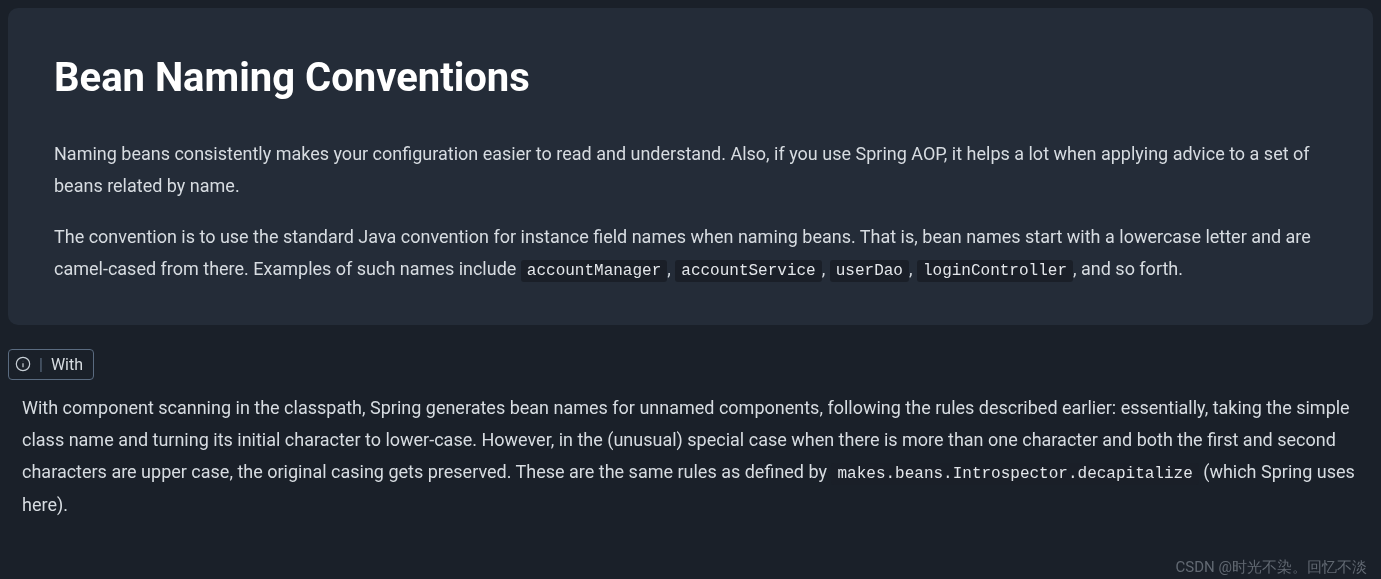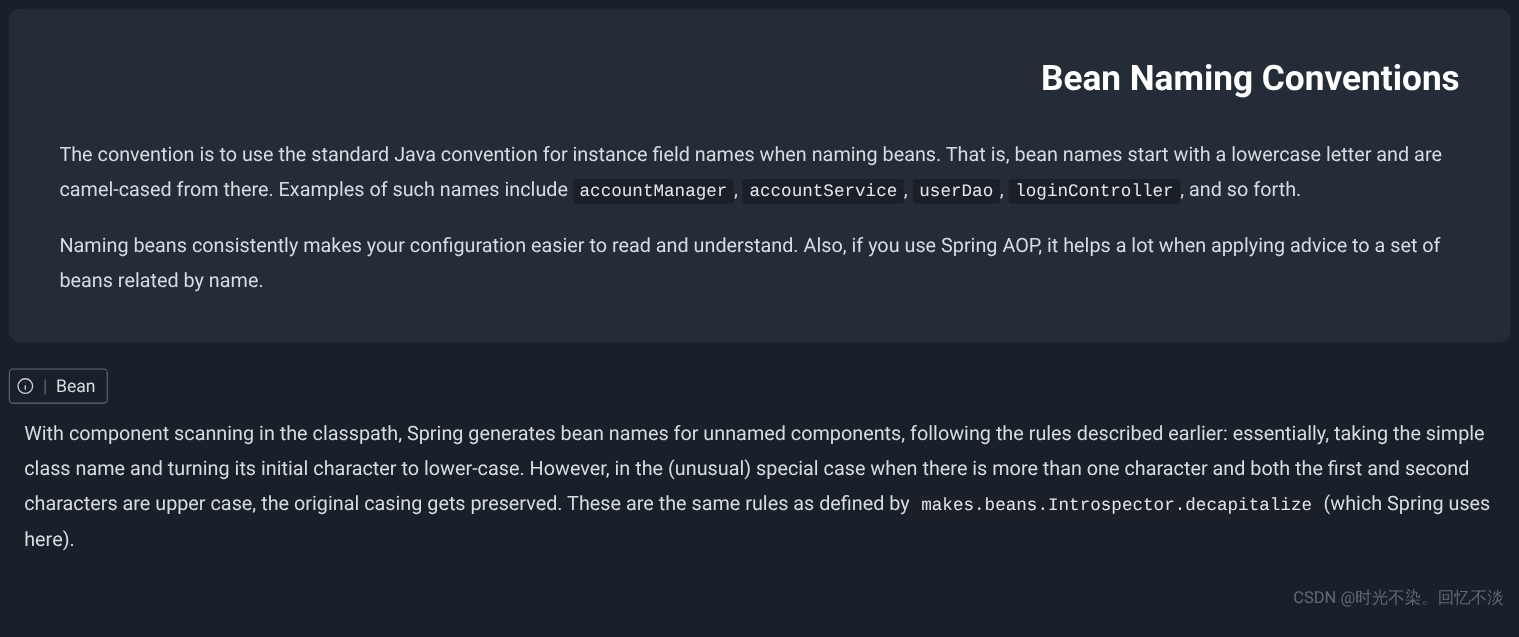--- a/index.html
+++ b/index.html
@@ -18,23 +18,23 @@
       overflow: hidden;
       position: relative;
     }
     .card {
       background: #242c38;
       border-radius: 10px;
       padding: 38px 46px 40px 46px;
       margin: 8px 8px 24px 8px;
     }
     .card h2 {
-      text-align: right;
+      text-align: left;
       color: #ffffff;
-      font-size: 32px;
+      font-size: 40px;
       font-weight: 700;
       margin-bottom: 28px;
     }
     .card p {
       color: #d7dce1;
       margin-bottom: 20px;
       line-height: 1.75;
     }
     .card p:last-child {
       margin-bottom: 0;
@@ -80,53 +80,53 @@
       stroke-width: 1.8;
     }
     .note-body {
       color: #d7dce1;
       padding: 0 14px 0 14px;
       line-height: 1.78;
     }
     .watermark {
       position: absolute;
       right: 14px;
-      bottom: 24px;
+      bottom: 0;
       font-size: 15px;
       color: #9ba3ad;
       opacity: 0.55;
       pointer-events: none;
     }
   </style>
 </head>
 <body>
 
 <div class="card">
   <h2>Bean Naming Conventions</h2>
+  <p>Naming beans consistently makes your configuration easier to read and understand. Also, if you use Spring AOP, it helps a lot when applying advice to a set of beans related by name.</p>
   <p>
     <span>The convention is to use the standard Java convention for instance field names when naming beans. That is, bean names start with a lowercase letter and are camel-cased from there. Examples of such names include </span>
     <code>accountManager</code>,
     <code>accountService</code>,
     <code>userDao</code>,
     <code>loginController</code><span>, and so forth.</span>
   </p>
-  <p>Naming beans consistently makes your configuration easier to read and understand. Also, if you use Spring AOP, it helps a lot when applying advice to a set of beans related by name.</p>
 </div>
 
 <div class="note-block">
   <div class="note-label">
     <span class="info-icon">
       <svg viewBox="0 0 24 24">
         <circle cx="12" cy="12" r="10"></circle>
         <line x1="12" y1="11" x2="12" y2="17"></line>
         <circle cx="12" cy="7.5" r="0.5" fill="#c8cfd6" stroke="none"></circle>
       </svg>
     </span>
     <span class="sep">|</span>
-    <span>Bean</span>
+    <span>With</span>
   </div>
   <div class="note-body">
     <span>With component scanning in the classpath, Spring generates bean names for unnamed components, following the rules described earlier: essentially, taking the simple class name and turning its initial character to lower-case. However, in the (unusual) special case when there is more than one character and both the first and second characters are upper case, the original casing gets preserved. These are the same rules as defined by </span>
     <code>makes.beans.Introspector.decapitalize</code>
     <span> (which Spring uses here).</span>
   </div>
 </div>
 
 <div class="watermark">CSDN @时光不染。回忆不淡</div>
 

